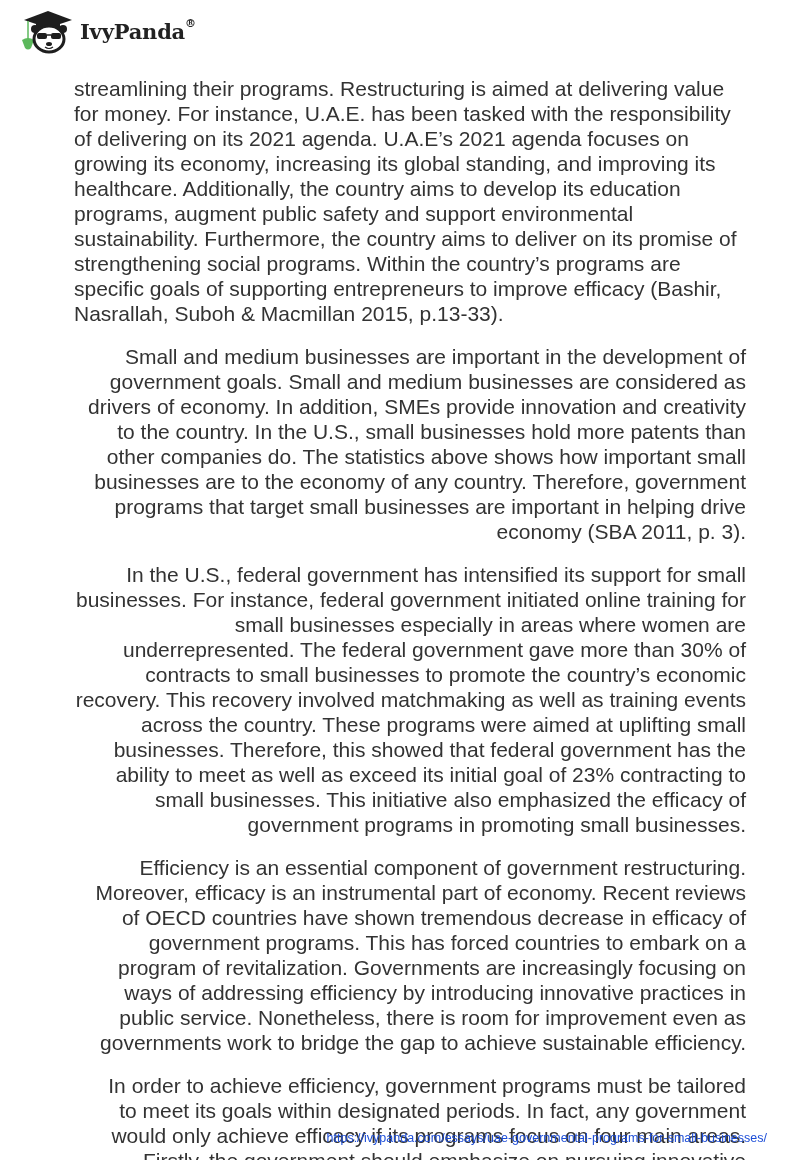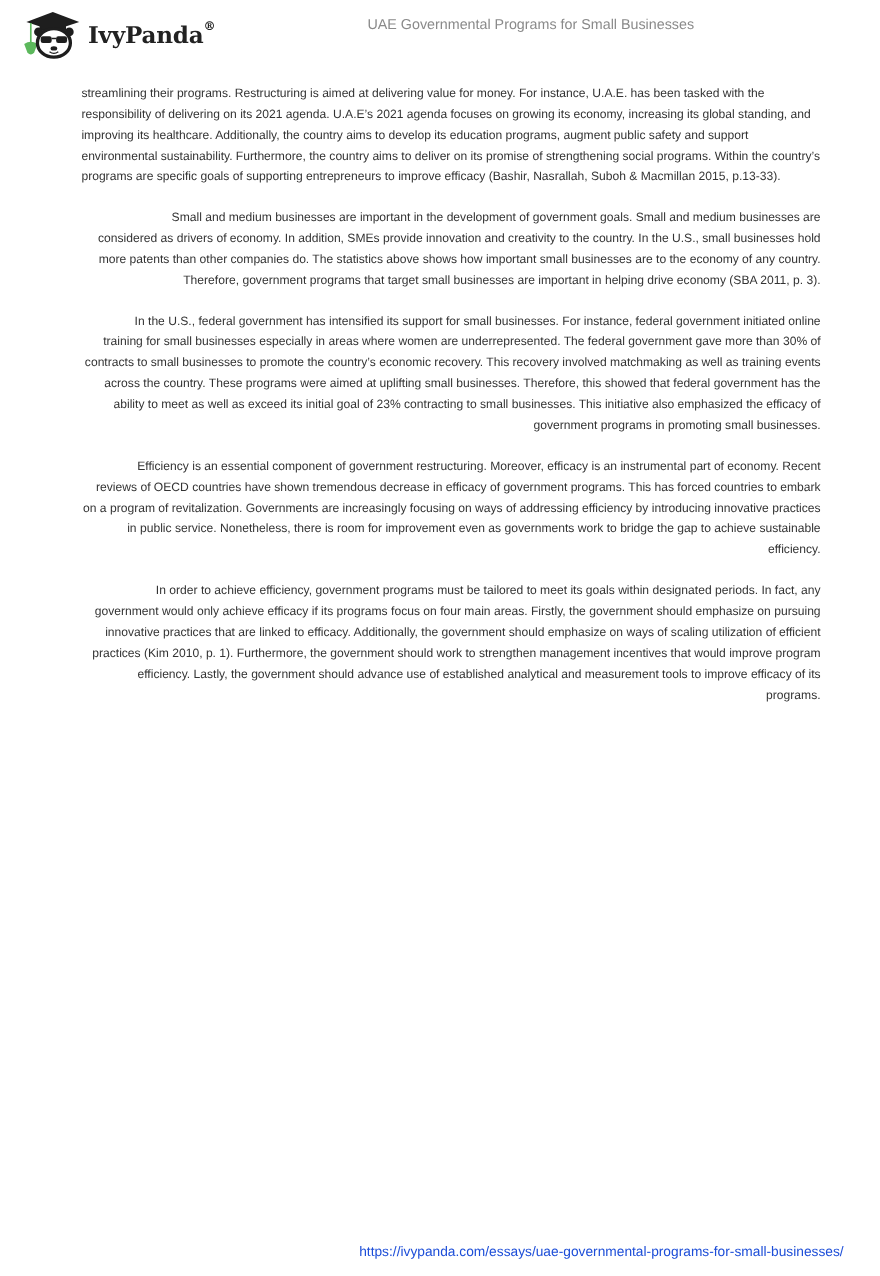--- a/index.html
+++ b/index.html
@@ -54,22 +54,22 @@
       font-size: 13px;
       color: #8a8a8a;
     }
     .content {
       position: absolute;
       left: 74px;
       top: 76px;
       width: 672px;
     }
     .content p {
-      font-size: 11px;
-      line-height: 19px;
+      font-size: 21px;
+      line-height: 25px;
       margin-bottom: 18px;
       color: #333333;
     }
     .content p.indent { text-indent: 29px; text-align: right; }
     .footer-url {
       position: absolute;
       right: 33px;
       top: 1131px;
       font-size: 12.5px;
       color: #1d4ed8;
@@ -97,21 +97,20 @@
         <rect x="21" y="25" width="10" height="6" rx="2" fill="#1e1e1e"></rect>
         <rect x="35" y="25" width="10" height="6" rx="2" fill="#1e1e1e"></rect>
         <line x1="31" y1="27" x2="35" y2="27" stroke="#1e1e1e" stroke-width="1.5"></line>
 
         <ellipse cx="33" cy="36" rx="3" ry="2" fill="#1e1e1e"></ellipse>
         <path d="M29,39 Q33,42 37,39" stroke="#1e1e1e" stroke-width="1.2" fill="none"></path>
       </svg>
     </span>
     <span class="logo-text"><span>IvyPanda</span><sup>®</sup></span>
   </div>
-  <div class="doc-title">UAE Governmental Programs for Small Businesses</div>
 </div>
 
 <div class="content">
   <p>streamlining their programs. Restructuring is aimed at delivering value for money. For instance, U.A.E. has been tasked with the responsibility of delivering on its 2021 agenda. U.A.E’s 2021 agenda focuses on growing its economy, increasing its global standing, and improving its healthcare. Additionally, the country aims to develop its education programs, augment public safety and support environmental sustainability. Furthermore, the country aims to deliver on its promise of strengthening social programs. Within the country’s programs are specific goals of supporting entrepreneurs to improve efficacy (Bashir, Nasrallah, Suboh &amp; Macmillan 2015, p.13-33).</p>
   <p class="indent">Small and medium businesses are important in the development of government goals. Small and medium businesses are considered as drivers of economy. In addition, SMEs provide innovation and creativity to the country. In the U.S., small businesses hold more patents than other companies do. The statistics above shows how important small businesses are to the economy of any country. Therefore, government programs that target small businesses are important in helping drive economy (SBA 2011, p. 3).</p>
   <p class="indent">In the U.S., federal government has intensified its support for small businesses. For instance, federal government initiated online training for small businesses especially in areas where women are underrepresented. The federal government gave more than 30% of contracts to small businesses to promote the country’s economic recovery. This recovery involved matchmaking as well as training events across the country. These programs were aimed at uplifting small businesses. Therefore, this showed that federal government has the ability to meet as well as exceed its initial goal of 23% contracting to small businesses. This initiative also emphasized the efficacy of government programs in promoting small businesses.</p>
   <p class="indent">Efficiency is an essential component of government restructuring. Moreover, efficacy is an instrumental part of economy. Recent reviews of OECD countries have shown tremendous decrease in efficacy of government programs. This has forced countries to embark on a program of revitalization. Governments are increasingly focusing on ways of addressing efficiency by introducing innovative practices in public service. Nonetheless, there is room for improvement even as governments work to bridge the gap to achieve sustainable efficiency.</p>
   <p class="indent">In order to achieve efficiency, government programs must be tailored to meet its goals within designated periods. In fact, any government would only achieve efficacy if its programs focus on four main areas. Firstly, the government should emphasize on pursuing innovative practices that are linked to efficacy. Additionally, the government should emphasize on ways of scaling utilization of efficient practices (Kim 2010, p. 1). Furthermore, the government should work to strengthen management incentives that would improve program efficiency. Lastly, the government should advance use of established analytical and measurement tools to improve efficacy of its programs.</p>
 </div>
 

